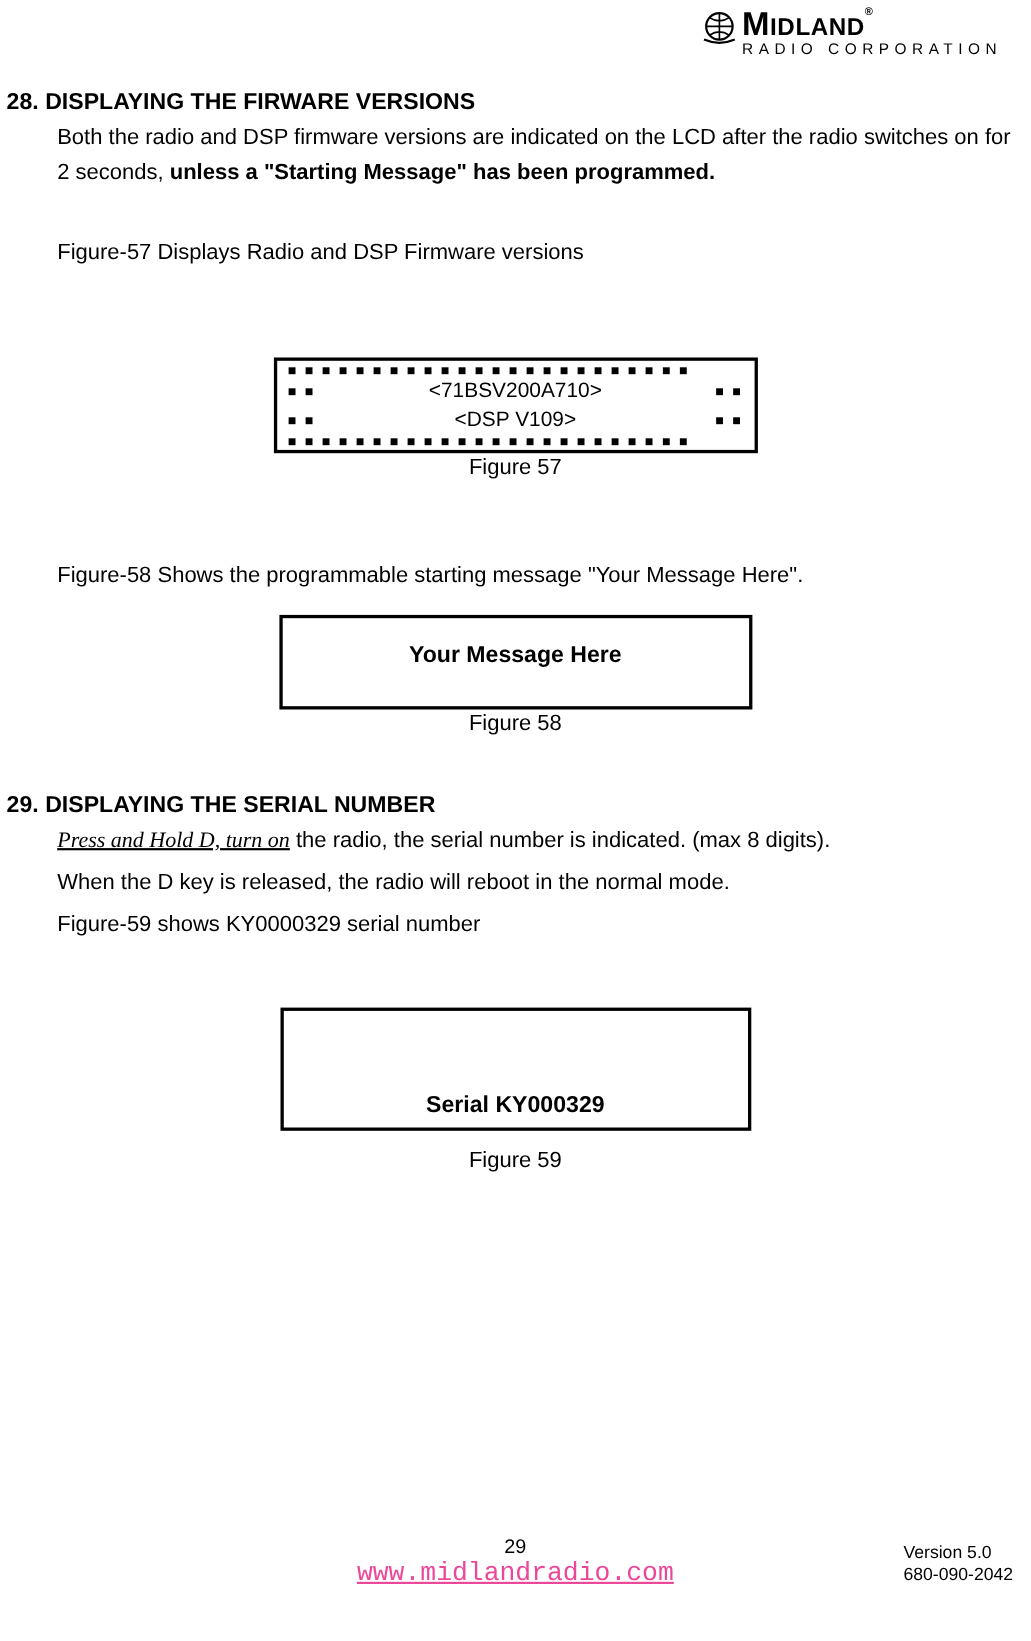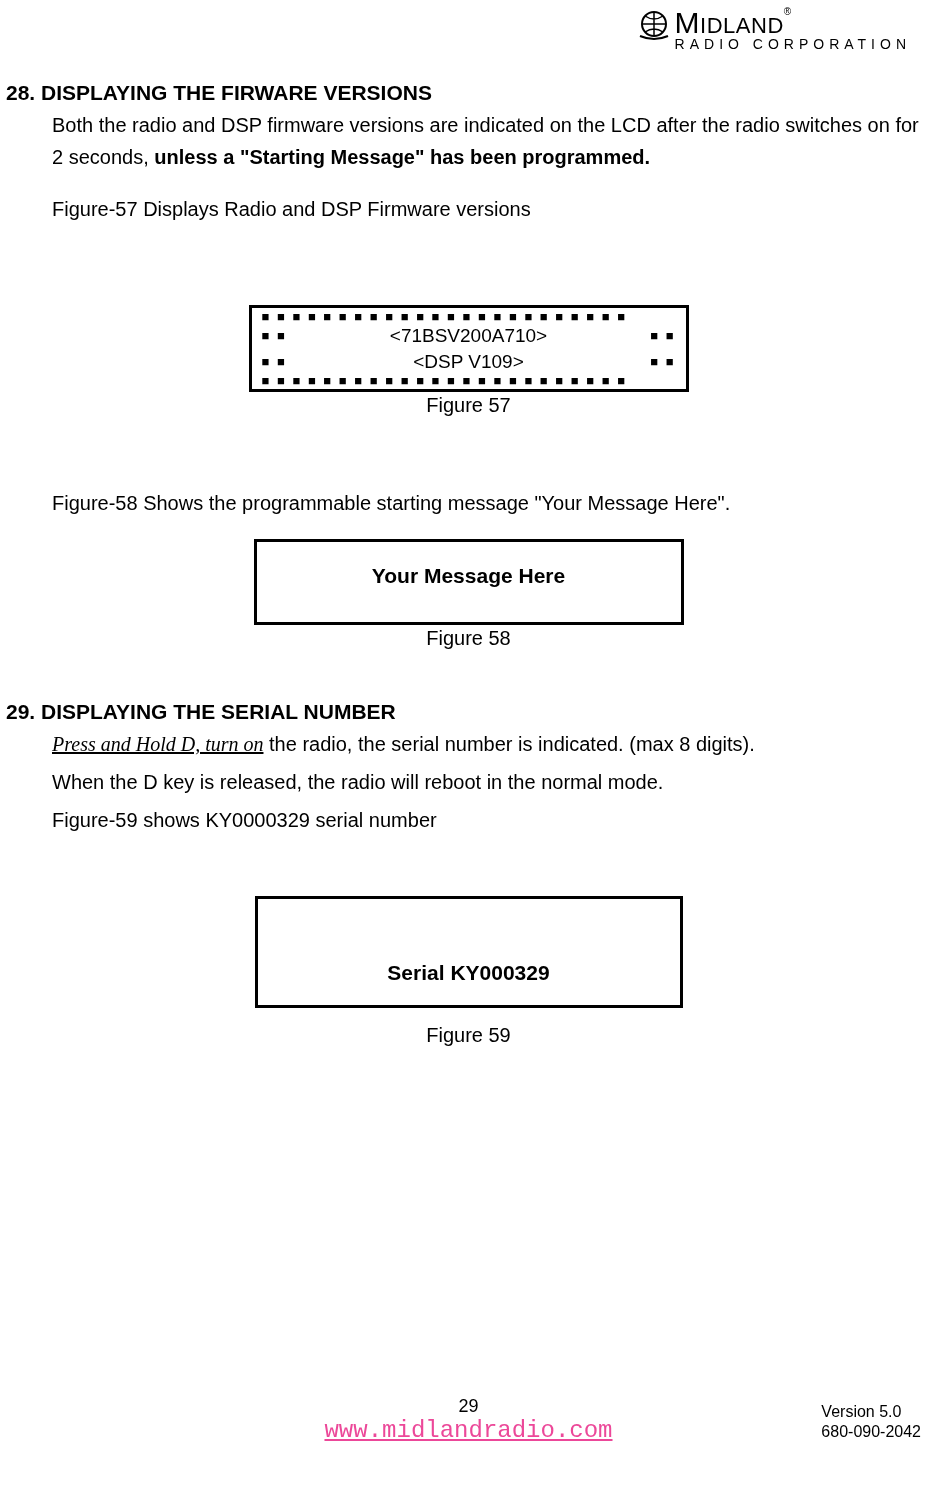--- a/index.html
+++ b/index.html
@@ -25,21 +25,21 @@
     height: 55px;
     position: relative;
   }
   .logo-wrap {
     display: inline-flex;
     align-items: flex-start;
     gap: 4px;
   }
   .globe-icon { display:inline-block; vertical-align:top; }
   .brand-block { display:inline-block; text-align:left; }
-  .brand-main { font-weight: normal; font-size: 22px; letter-spacing: 0.5px; }
+  .brand-main { font-weight: bold; font-size: 22px; letter-spacing: 0.5px; }
   .brand-main .big { font-size: 30px; }
   .brand-sub { font-size: 14px; letter-spacing: 5px; margin-top:-4px; }
   .brand-reg { font-size:10px; vertical-align: top; }
   .content { padding: 20px 0 0 0; }
   h2.section-title {
     font-weight: bold;
     font-size: 21px;
     margin: 0 0 4px 0;
   }
   p {
@@ -91,21 +91,21 @@
     font-size: 21px;
   }
   .serial-box {
     border: 3px solid #000;
     width: 428px;
     height: 112px;
     margin: 60px auto 0 auto;
     display: flex;
     align-items: flex-end;
     justify-content: center;
-    padding-bottom: 20px;
+    padding-bottom: 8px;
     box-sizing: border-box;
     font-weight: bold;
     font-size: 21px;
   }
   .footer {
     position: absolute;
     bottom: 6px;
     left: 0;
     width: 100%;
     text-align: center;
@@ -150,21 +150,21 @@
     </div>
   </div>
 
   <div class="content">
 
     <h2 class="section-title">28. DISPLAYING THE FIRWARE VERSIONS</h2>
     <p class="indent">
       <span>Both the radio and DSP firmware versions are indicated on the LCD after the radio switches on for 2 seconds, </span><span class="bold">unless a "Starting Message" has been programmed.</span>
     </p>
 
-    <p class="indent" style="margin-top:20px;">Figure-57 Displays Radio and DSP Firmware versions</p>
+    <p class="indent" style="margin-top:40px;">Figure-57 Displays Radio and DSP Firmware versions</p>
 
     <div class="lcd-box">
       <div class="lcd-squares-row">■ ■ ■ ■ ■ ■ ■ ■ ■ ■ ■ ■ ■ ■ ■ ■ ■ ■ ■ ■ ■ ■ ■ ■</div>
       <div class="lcd-text-row">
         <span class="lcd-sq">■ ■</span>
         <span class="lcd-center">&lt;71BSV200A710&gt;</span>
         <span class="lcd-sq">■ ■</span>
       </div>
       <div class="lcd-text-row">
         <span class="lcd-sq">■ ■</span>

